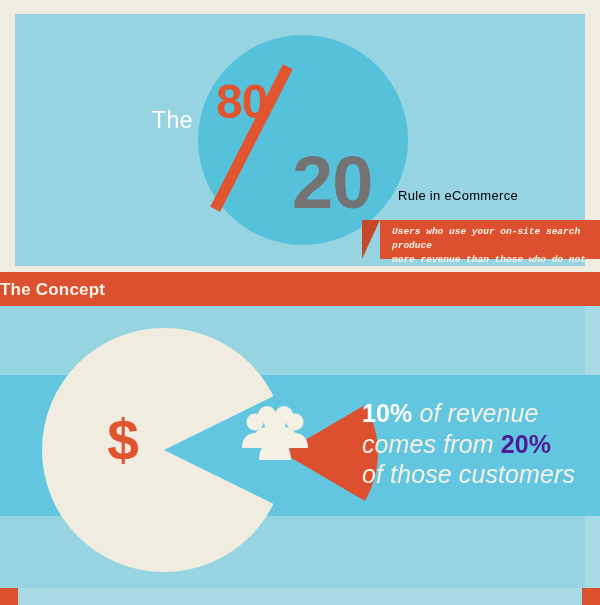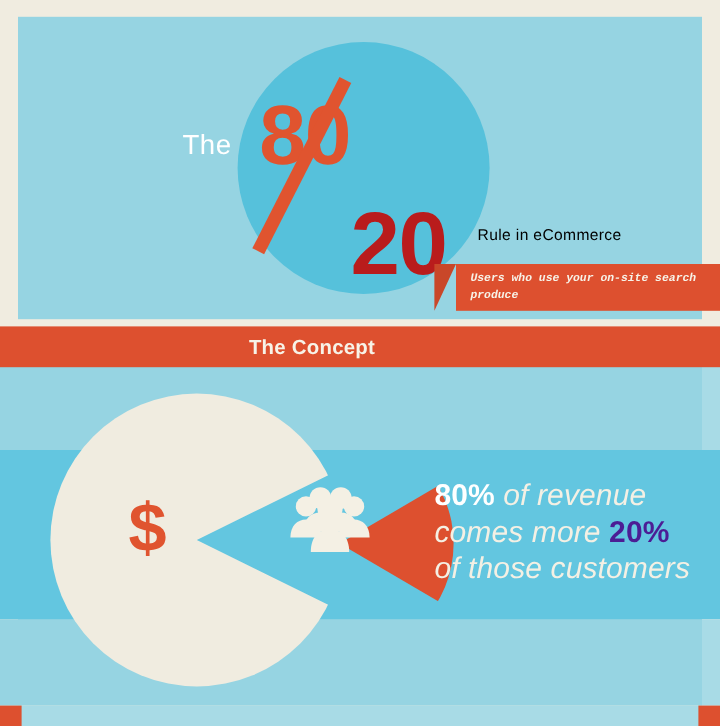--- a/index.html
+++ b/index.html
@@ -99,43 +99,42 @@
   .hero-the {
     position: absolute;
     left: 152px; top: 107px;
     font-size: 23px;
     color: #ffffff;
     letter-spacing: 0.5px;
   }
   .hero-80 {
     position: absolute;
     left: 216px; top: 78px;
-    font-size: 70px;
+    font-size: 48px;
     font-weight: bold;
     color: #e0542f;
     letter-spacing: -1px;
     line-height: 1;
   }
   .hero-slash {
     position: absolute;
     left: 246px; top: 58px;
     width: 11px; height: 160px;
     background: #e0542f;
     transform: rotate(27deg);
     transform-origin: center;
   }
   .hero-20 {
     position: absolute;
     left: 292px; top: 146px;
     font-size: 74px;
     font-weight: bold;
-    color: #b91c1c;
+    color: #737373;
     letter-spacing: -1px;
     line-height: 1;
-    margin-top: 20px;
   }
   .hero-rule {
     position: absolute;
     left: 398px; top: 188px;
     font-size: 13px;
     color: #000000;
     letter-spacing: 0.3px;
   }
 
   
@@ -169,21 +168,20 @@
   .concept-banner {
     position: absolute;
     left: 0; top: 272px;
     width: 600px; height: 34px;
     background: #dd502f;
   }
   .concept-label {
     position: absolute;
     left: 0; top: 280px;
     width: 520px;
-    text-align: center;
     font-size: 17px;
     font-weight: bold;
     color: #f7f3e8;
     letter-spacing: 0.2px;
   }
 
   
   .pie-wrap {
     position: absolute;
     left: 40px; top: 322px;
@@ -264,20 +262,21 @@
   <div class="hero-the">The</div>
   <div class="hero-80">80</div>
   <div class="hero-slash"></div>
   <div class="hero-20">20</div>
   <div class="hero-rule">Rule in eCommerce</div>
 
   <div class="ribbon-tail"></div>
   <div class="ribbon"></div>
   <div class="ribbon-text">
     <div>Users who use your on-site search produce</div>
+    <div>more revenue than those who do not</div>
   </div>
 
   <div class="concept-banner"></div>
   <div class="concept-label">The Concept</div>
 
   <div class="pie-wrap">
     <div class="pie-major"></div>
     <div class="pie-dollar">$</div>
     <div class="pie-minor"></div>
   </div>
@@ -291,18 +290,18 @@
       <circle cx="29" cy="13" r="9"></circle>
       <path d="M15 41 C15 30 21 25 29 25 C37 25 43 30 43 41 Z"></path>
       <circle cx="46" cy="13" r="9"></circle>
       <path d="M32 41 C32 30 38 25 46 25 C54 25 60 30 60 41 Z"></path>
       <circle cx="37" cy="22" r="10.5"></circle>
       <path d="M21 58 C21 45 28 39 37 39 C46 39 53 45 53 58 Z"></path>
     </g>
   </svg>
 
   <div class="stat-text">
-    <span class="stat-strong-cream">80%</span><span> of revenue</span><br>
-    <span>comes more </span><span class="stat-strong-orange">20%</span><br>
+    <span class="stat-strong-cream">10%</span><span> of revenue</span><br>
+    <span>comes from </span><span class="stat-strong-orange">20%</span><br>
     <span>of those customers</span>
   </div>
 
 </div>
 
 </body></html>

